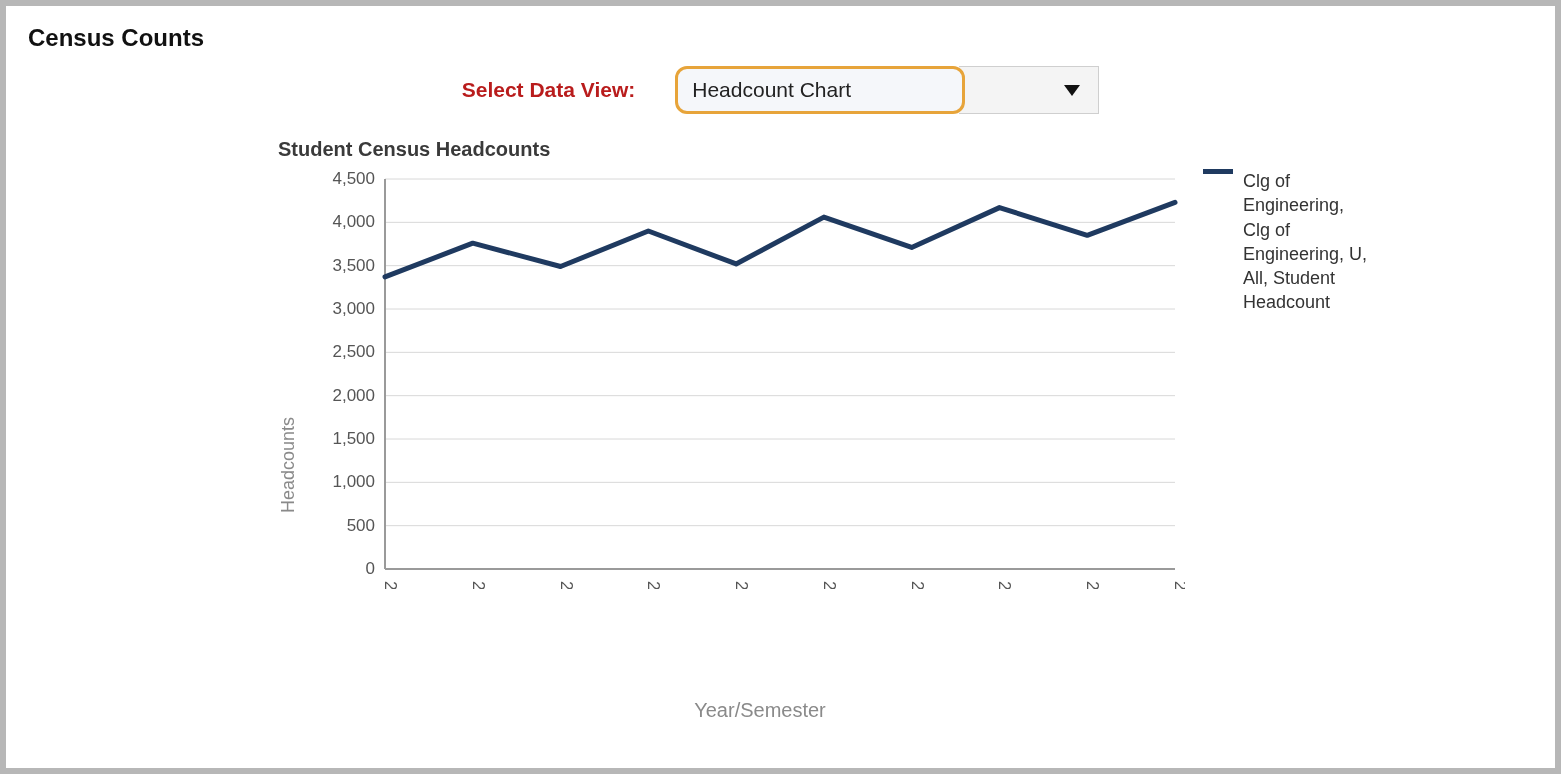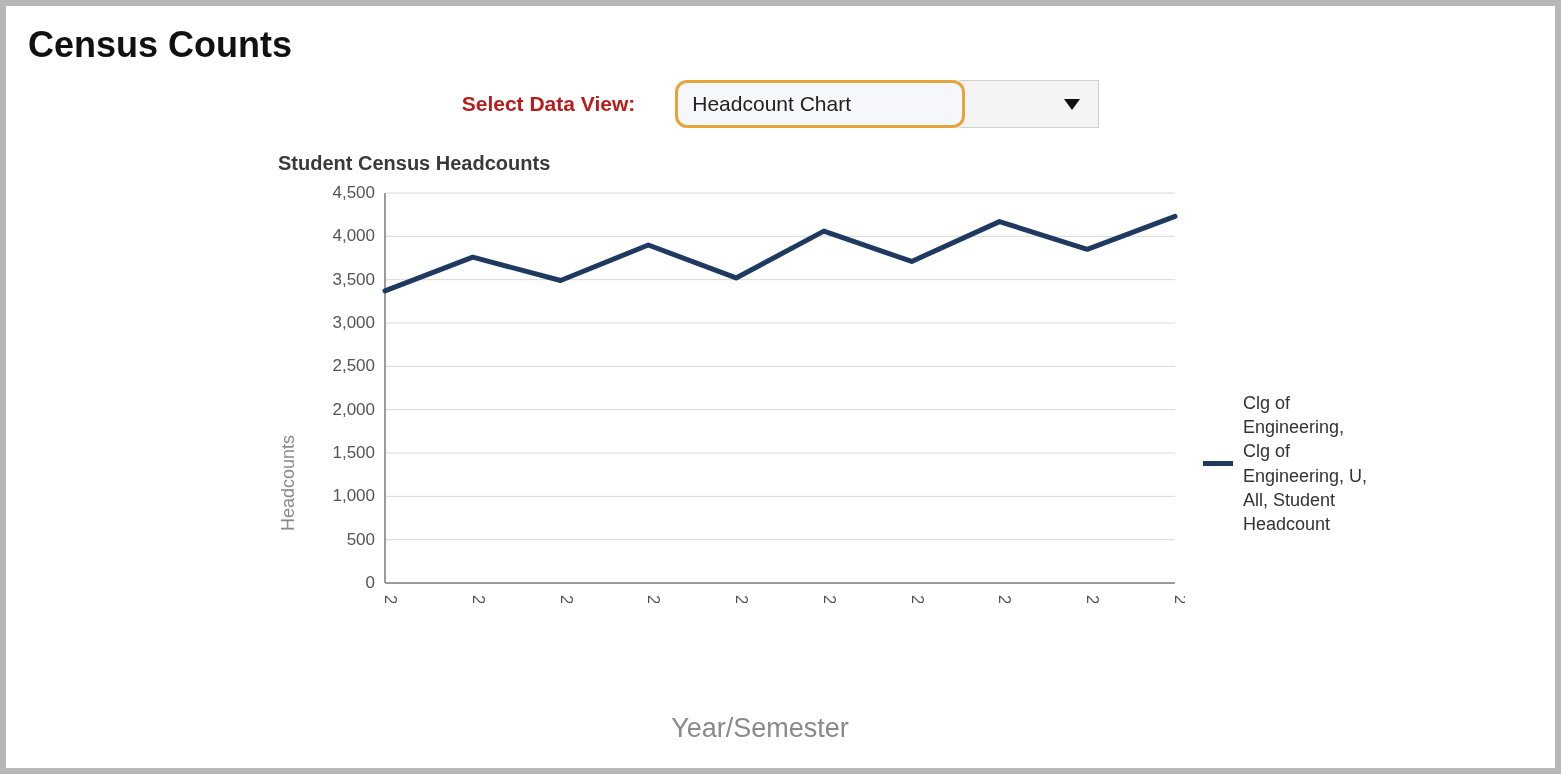--- a/index.html
+++ b/index.html
@@ -9,21 +9,21 @@
       padding: 6px;
     }
     .frame {
       background: #ffffff;
       width: 1549px;
       height: 762px;
       position: relative;
       padding: 18px 22px;
     }
     .page-title {
-      font-size: 36px;
+      font-size: 24px;
       font-weight: bold;
       color: #111;
       margin-bottom: 14px;
     }
     .control-row {
       display: flex;
       align-items: center;
       justify-content: center;
       gap: 0;
       margin-bottom: 24px;
@@ -99,39 +99,38 @@
       margin-right: 6px;
       padding-bottom: 40px;
     }
     .plot-wrap {
       position: relative;
     }
     svg { display: block; }
     .legend {
       margin-left: 18px;
       display: flex;
-      align-items: center;
       max-width: 170px;
     }
     .legend-line {
       width: 30px;
       height: 5px;
       background: #1f3a60;
       margin-right: 10px;
       flex-shrink: 0;
     }
     .legend-text {
       font-size: 18px;
       color: #333;
       line-height: 1.35;
     }
     .x-axis-label {
       text-align: center;
       color: #8a8a8a;
-      font-size: 27px;
+      font-size: 20px;
       margin-top: 110px;
       margin-left: 80px;
       width: 750px;
     }
   </style>
 </head>
 <body>
 
 <div class="frame">
 

